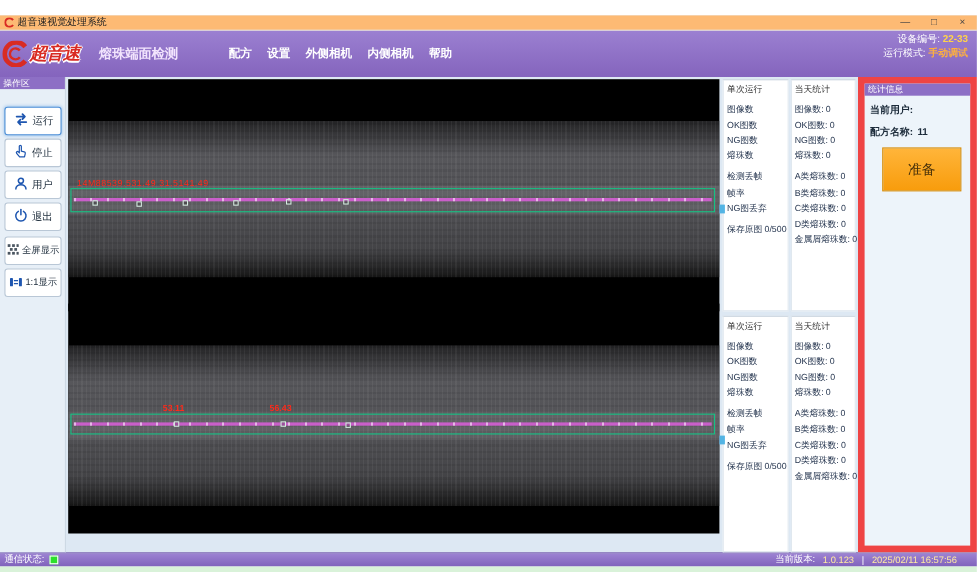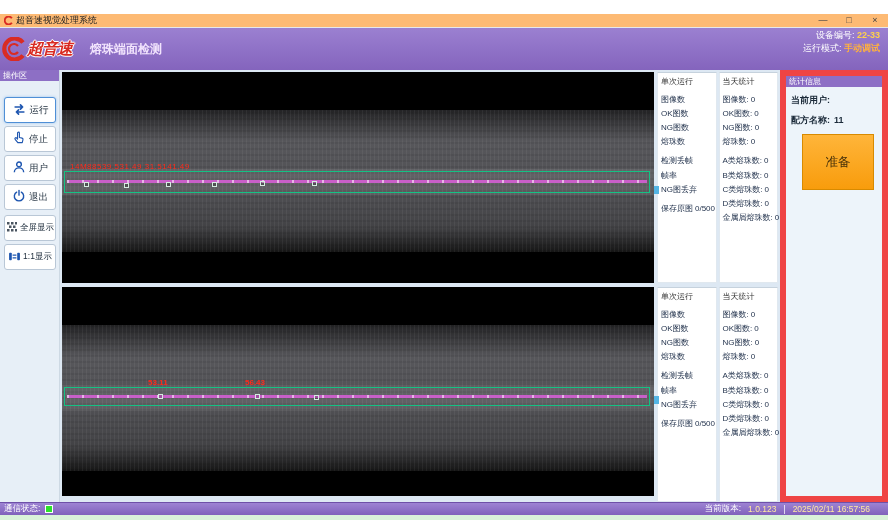--- a/index.html
+++ b/index.html
@@ -42,21 +42,21 @@
     display:flex;align-items:center;justify-content:center;gap:3px;font-size:9.5px;color:#1c2b3a;cursor:default;}
   .side-btn svg{flex:0 0 auto;}
   .sb1{top:27px;border-color:#4f8fd6;box-shadow:0 0 3px #9cc4ec;}
   .sb2{top:56px}.sb3{top:85px}.sb4{top:114px}
   .sb5{top:145px;font-size:8.5px;gap:2px;}
   .sb6{top:174px;font-size:8.5px;gap:2px;}
 
   
   .cam-panel{position:absolute;left:62px;width:592px;background:#000;overflow:hidden;}
   .cam-top{top:2px;height:211px;}
-  .cam-bottom{top:217px;height:209px;}
+  .cam-bottom{top:206px;height:209px;}
   .gray-band{position:absolute;left:0;right:0;background:linear-gradient(180deg,#232325 0%,#57575b 22%,#515155 55%,#434346 82%,#161616 100%);}
   .cam-top .gray-band{top:38px;height:142px;}
   .cam-bottom .gray-band{top:38px;height:146px;}
   .gray-band::after{content:"";position:absolute;inset:0;
     background:repeating-linear-gradient(90deg,rgba(255,255,255,.05) 0 1px,transparent 1px 4px),
                repeating-linear-gradient(0deg,rgba(0,0,0,.07) 0 2px,transparent 2px 6px);}
   .band-highlight{position:absolute;left:0;right:0;height:26px;background:rgba(255,255,255,.09);}
   .cam-top .band-highlight{top:97px;}
   .cam-bottom .band-highlight{top:98px;}
   .weld-box{position:absolute;left:2px;width:586px;border:1px solid var(--boxgreen);}
@@ -80,21 +80,21 @@
   .col-single .stat-row:nth-of-type(5),.col-single .stat-row:nth-of-type(8),
   .col-today .stat-row:nth-of-type(5){margin-top:5px;}
 
   .grip{position:absolute;left:654px;width:5px;height:8px;background:#53b4e4;}
   .grip1{top:116px;}.grip2{top:326px;}
 
   
   .right-panel{position:absolute;left:780px;top:0;width:108px;height:432px;background:#edf4fa;border:6px solid #ef4444;}
   .rp-row{font-size:9px;font-weight:bold;color:#1c2b3a;margin:7px 0 0 5px;white-space:nowrap;}
   .rp-value{margin-left:4px;}
-  .prepare-btn{position:absolute;left:16px;top:58px;width:72px;height:56px;background:linear-gradient(#ffb53a,#f89c0c);
+  .prepare-btn{position:absolute;left:16px;top:58px;width:72px;height:40px;background:linear-gradient(#ffb53a,#f89c0c);
     border:1px solid #d88a00;font-size:12.5px;color:#46300a;display:flex;align-items:center;justify-content:center;cursor:default;}
   .data-btn{position:absolute;left:16px;top:123px;width:72px;height:36px;background:#fff;border:1px solid #ccd8e2;border-radius:2px;
     font-size:10.5px;color:#333;display:flex;align-items:center;justify-content:center;cursor:default;}
 
   
   .statusbar{height:13px;background:linear-gradient(180deg,#9d83d3,#8062bb);display:flex;align-items:center;color:#fff;
     font-size:8.5px;padding:0 18px 0 4px;border-top:1px solid #6e50a8;}
   .comm-dot{width:8px;height:8px;background:var(--green);border:1px solid #fff;margin-left:5px;}
   .status-right{margin-left:auto;display:flex;gap:7px;align-items:center;}
   .status-val{color:#ffeaa2;}
@@ -122,20 +122,28 @@
 
     <div class="header">
       <span class="logo-swoosh">
         <svg width="24" height="24" viewBox="0 0 24 24">
             <path d="M21 5.5 A10.5 10.5 0 1 0 21 18.5" stroke="#d92b23" stroke-width="4.2" fill="none"></path>
             <path d="M16 9 A5 5 0 1 0 16 15" stroke="#d92b23" stroke-width="2.2" fill="none"></path>
           </svg>
       </span>
       <span class="logo-text">超音速</span>
       <span class="header-subtitle">熔珠端面检测</span>
+      <div class="menubar">
+
+      <span class="menu-item">配方</span>
+          <span class="menu-item">设置</span>
+          <span class="menu-item">外侧相机</span>
+          <span class="menu-item">内侧相机</span>
+          <span class="menu-item">帮助</span>
+        </div>
       <div class="header-info">
         <div><span class="lbl">设备编号:</span>
           <span class="val-device">22-33</span></div>
         <div><span class="lbl">运行模式:</span>
           <span class="val-mode">手动调试</span></div>
       </div>
     </div>
 
     <div class="main">
 

